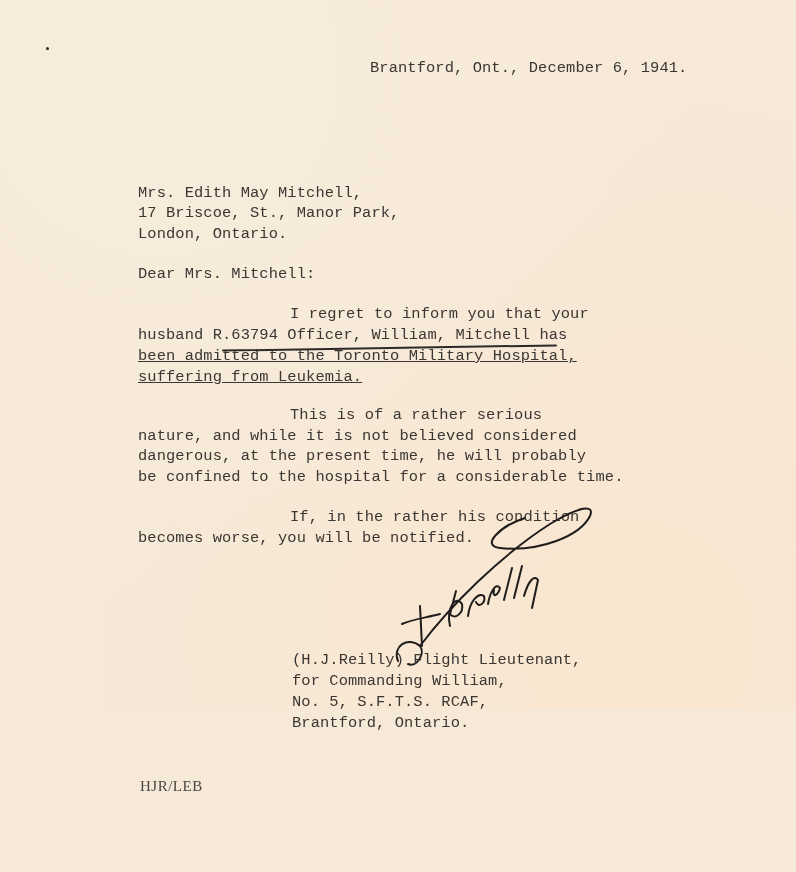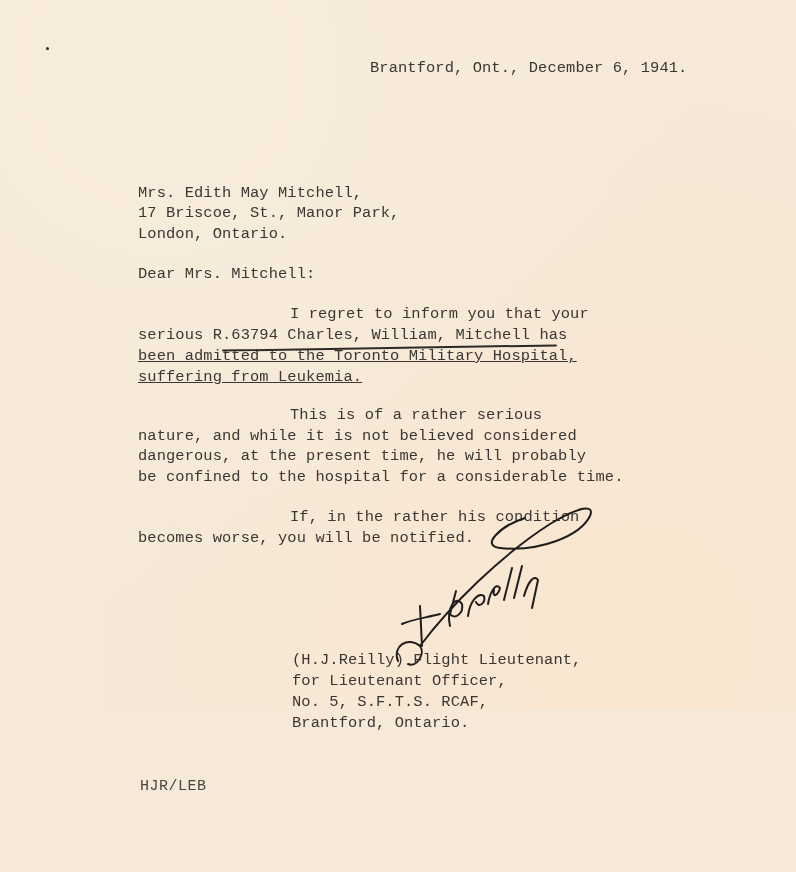--- a/index.html
+++ b/index.html
@@ -46,21 +46,21 @@
     }
     .signature {
       position: absolute;
       left: 380px;
       top: 496px;
       width: 230px;
       height: 180px;
     }
     .ref {
       position: absolute;
-      font-family: Liberation Mono, monospace;
+      font-family: Liberation Serif, serif;
       font-size: 15px;
       color: #4a4642;
       letter-spacing: 0.5px;
       filter: blur(0.3px);
     }
   </style>
 </head>
 <body>
 
 <div class="page">
@@ -69,21 +69,21 @@
 
   <div class="line" style="left:370px; top:58px;">Brantford, Ont., December 6, 1941.</div>
 
   <div class="line" style="left:138px; top:183px;">Mrs. Edith May Mitchell,</div>
   <div class="line" style="left:138px; top:203px;">17 Briscoe, St., Manor Park,</div>
   <div class="line" style="left:138px; top:224px;">London, Ontario.</div>
 
   <div class="line" style="left:138px; top:264px;">Dear Mrs. Mitchell:</div>
 
   <div class="line" style="left:290px; top:304px;">I regret to inform you that your</div>
-  <div class="line" style="left:138px; top:325px;">serious R.63794 Charles, William, Mitchell has</div>
+  <div class="line" style="left:138px; top:325px;">husband R.63794 Officer, William, Mitchell has</div>
   <div class="line" style="left:138px; top:346px;text-decoration:underline;">been admitted to the Toronto Military Hospital,</div>
   <div class="line" style="left:138px; top:367px;text-decoration:underline;">suffering from Leukemia.</div>
 
   <div class="strike" style="left:222px; top:347px; width:335px; transform: rotate(-0.9deg);"></div>
 
   <div class="line" style="left:290px; top:405px;">This is of a rather serious</div>
   <div class="line" style="left:138px; top:426px;">nature, and while it is not believed considered</div>
   <div class="line" style="left:138px; top:446px;">dangerous, at the present time, he will probably</div>
   <div class="line" style="left:138px; top:467px;">be confined to the hospital for a considerable time.</div>
 
@@ -102,19 +102,19 @@
       <path d="M 70 130 C 66 112, 76 98, 82 108 C 84 118, 74 124, 70 118 L 76 95"></path>
       <path d="M 88 120 C 90 105, 98 96, 104 100 C 106 108, 98 112, 96 106"></path>
       <path d="M 108 108 C 110 96, 116 86, 120 92 C 118 100, 112 102, 114 94"></path>
       <path d="M 124 104 L 132 72"></path>
       <path d="M 134 102 L 142 70"></path>
       <path d="M 144 100 C 148 86, 154 78, 158 84 L 152 112"></path>
     </g>
   </svg>
 
   <div class="line" style="left:292px; top:650px;">(H.J.Reilly) Flight Lieutenant,</div>
-  <div class="line" style="left:292px; top:671px;">for Lieutenant Officer,</div>
+  <div class="line" style="left:292px; top:671px;">for Commanding William,</div>
   <div class="line" style="left:292px; top:692px;">No. 5, S.F.T.S. RCAF,</div>
   <div class="line" style="left:292px; top:713px;">Brantford, Ontario.</div>
 
   <div class="ref" style="left:140px; top:778px;">HJR/LEB</div>
 
 </div>
 
 </body></html>

